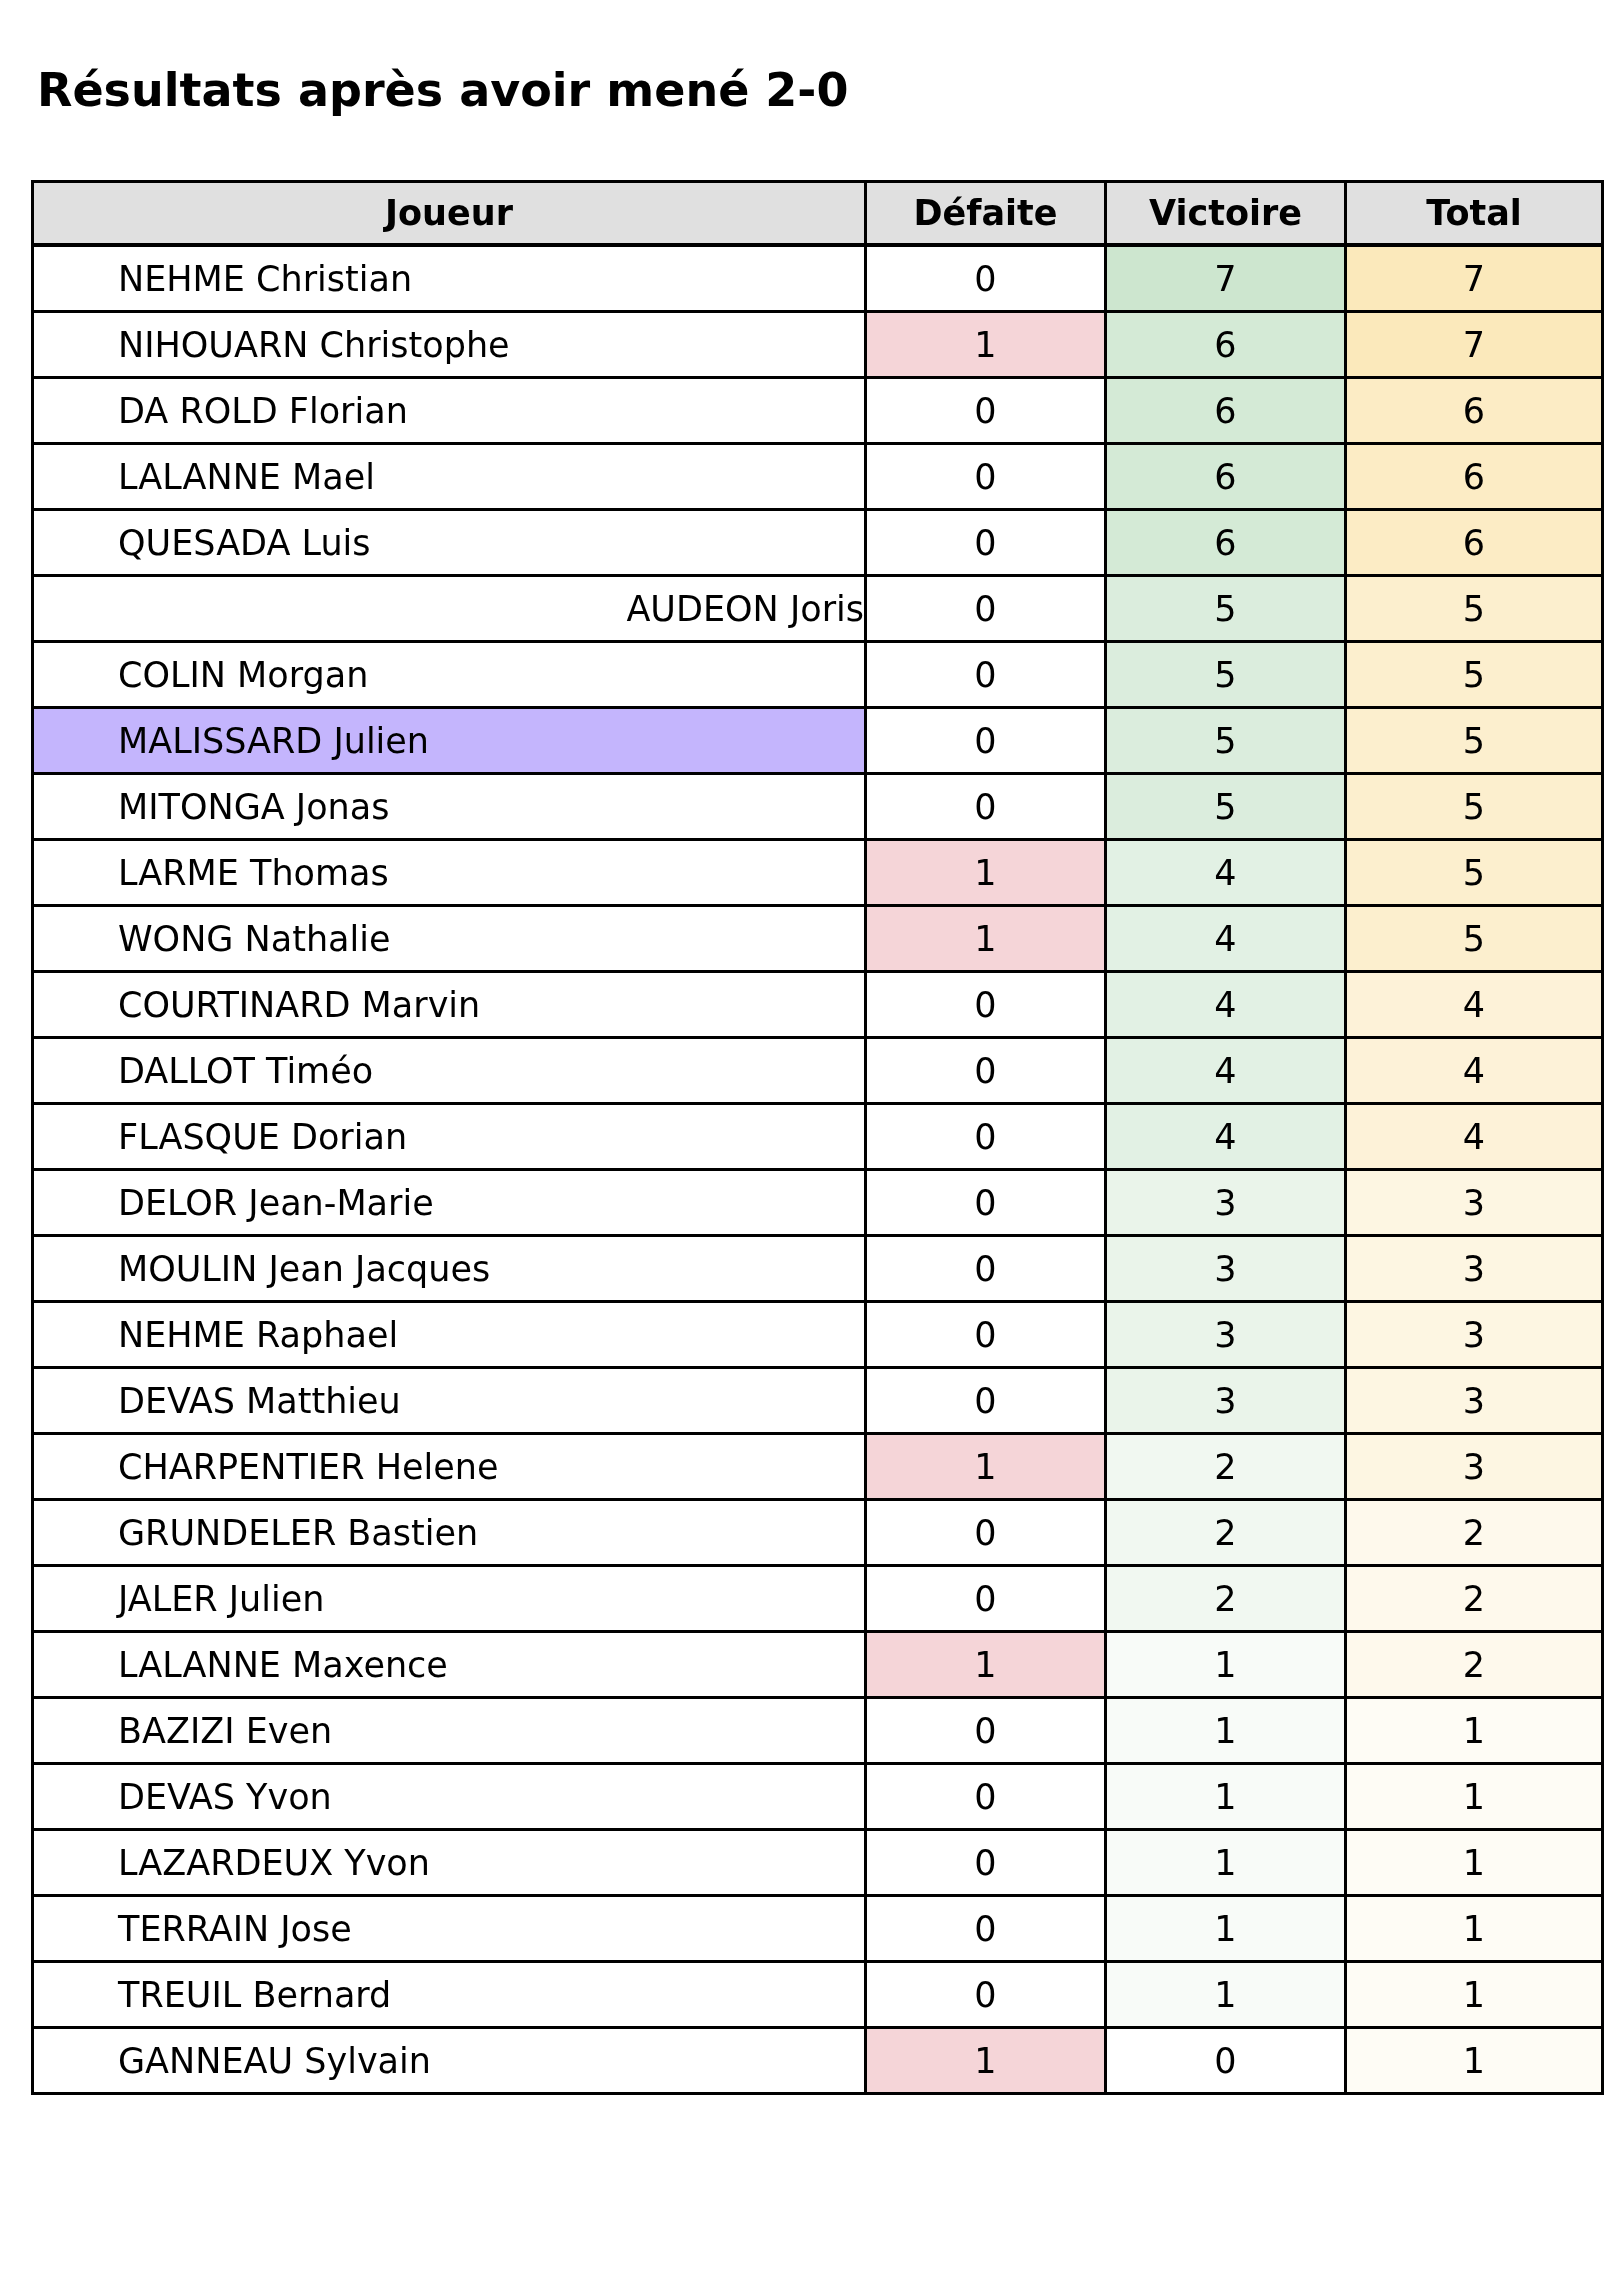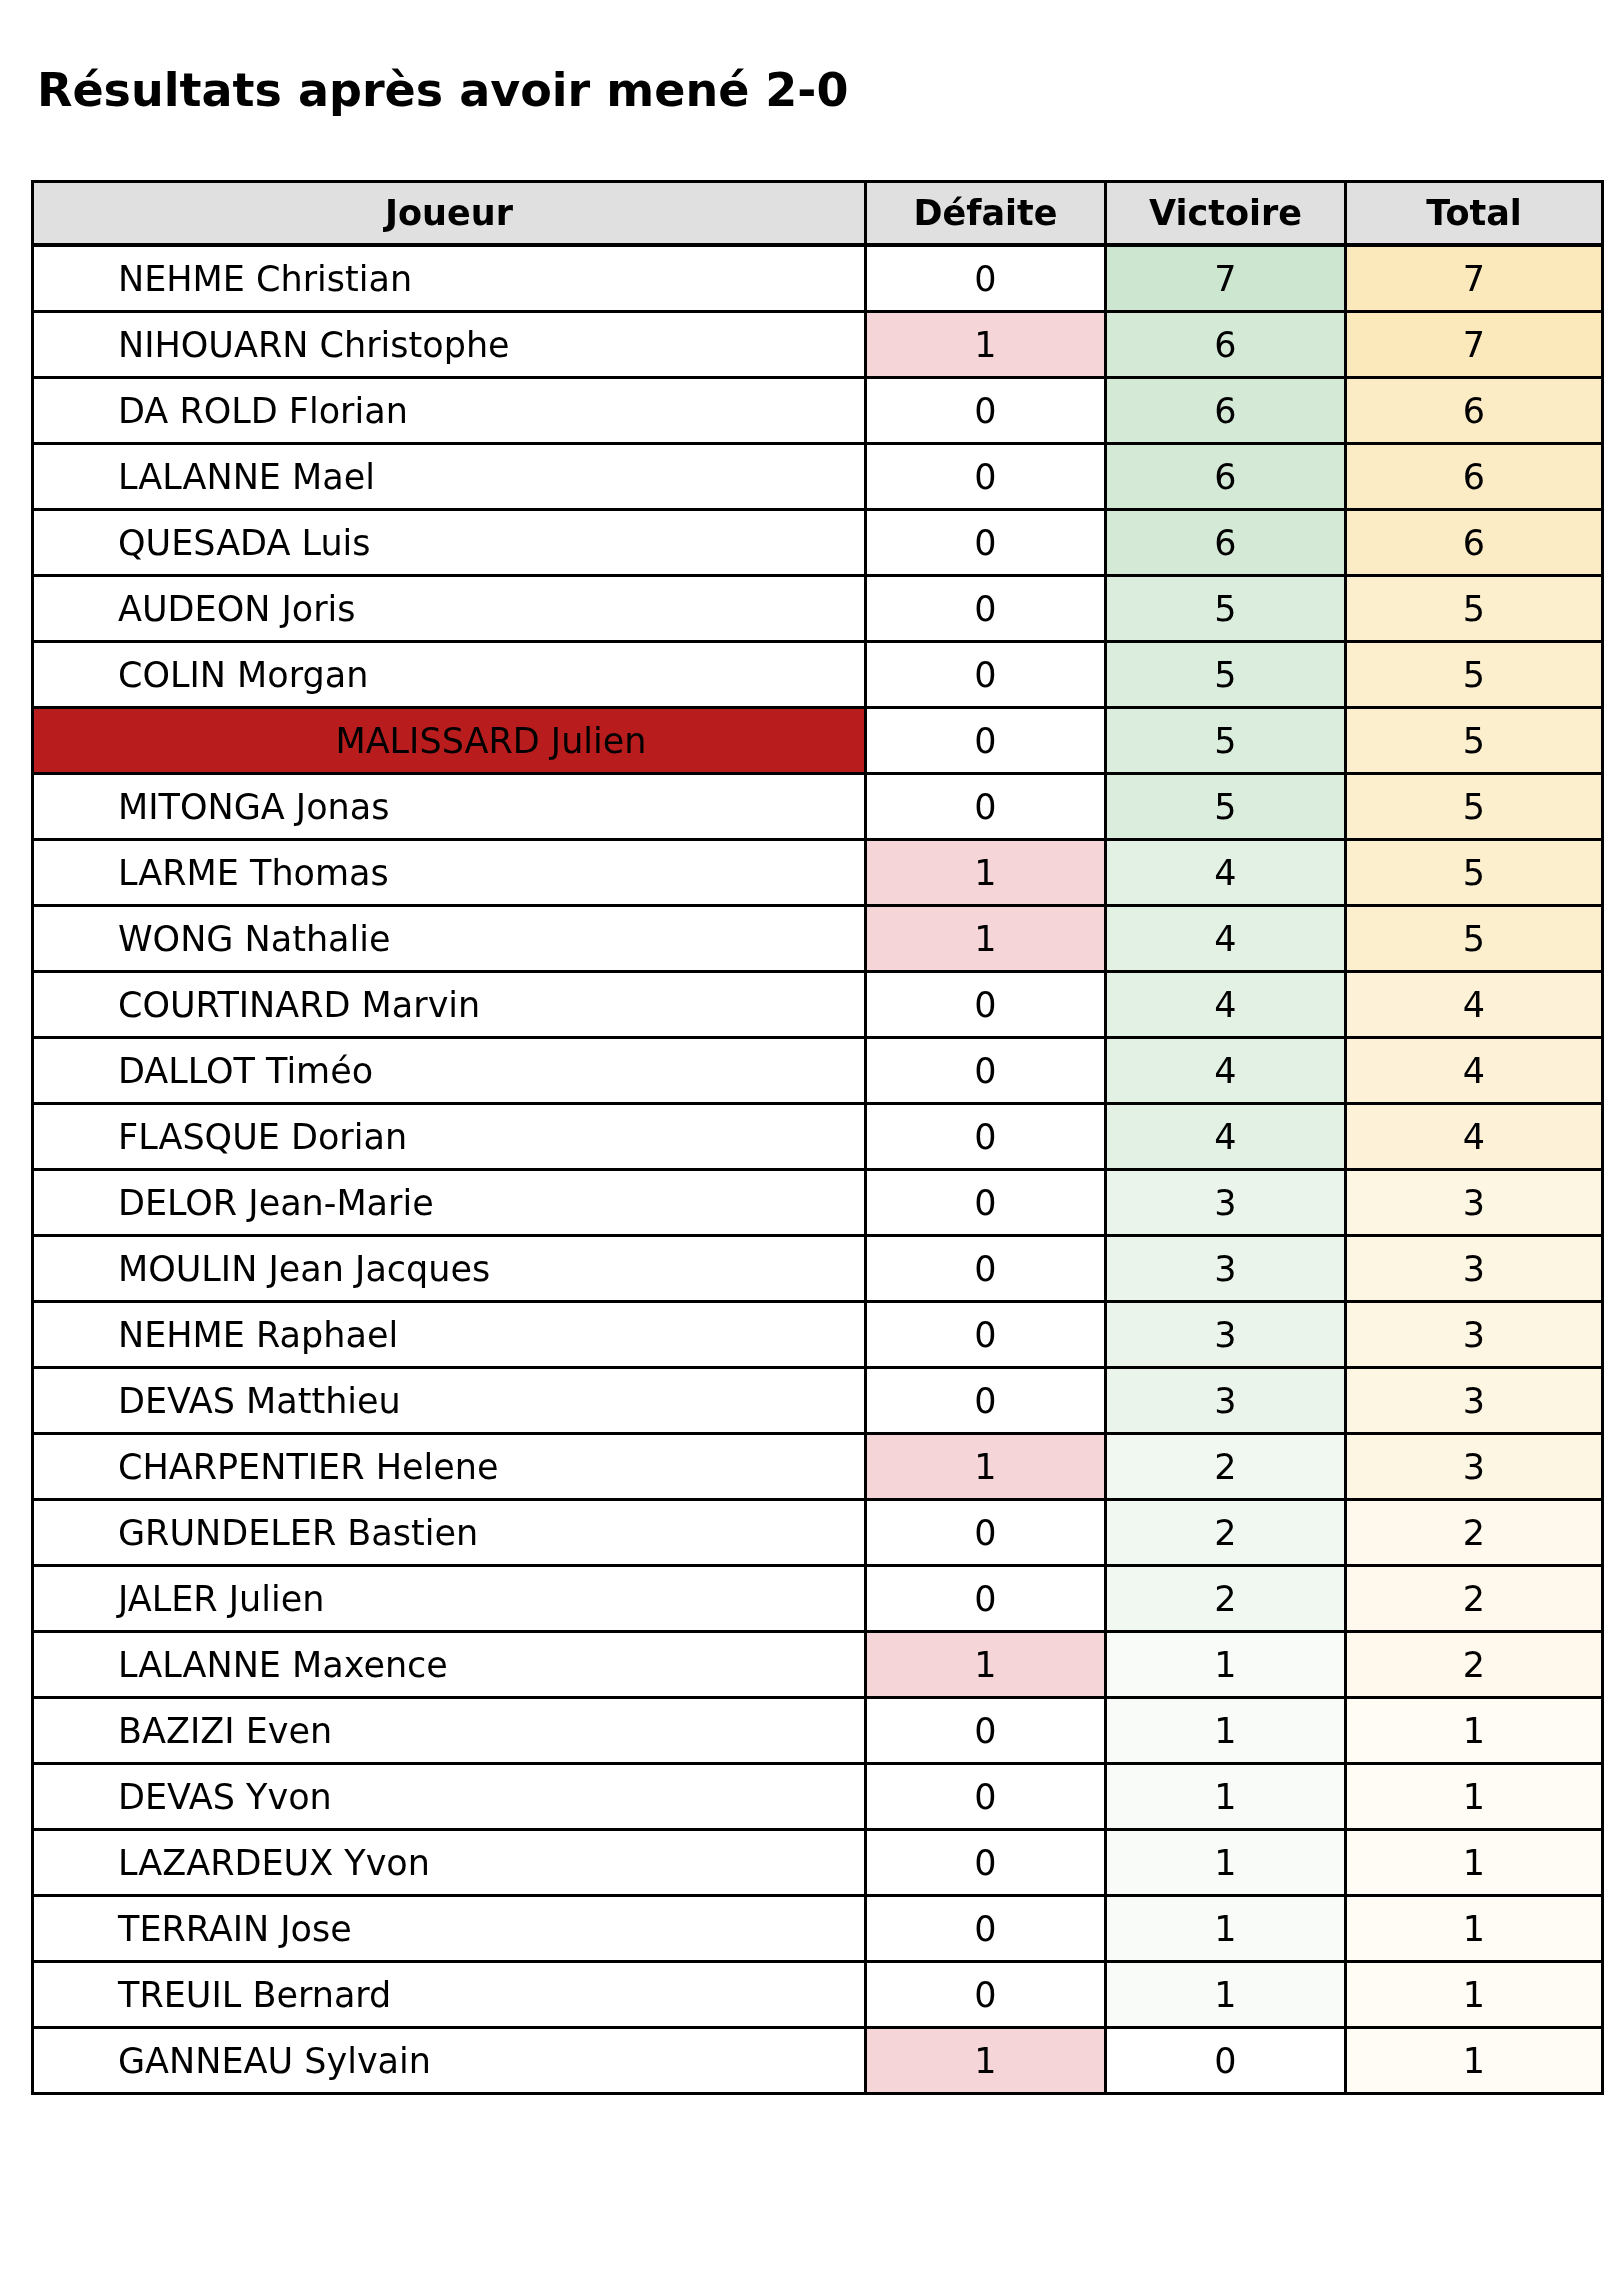--- a/index.html
+++ b/index.html
@@ -100,33 +100,33 @@
           <td class="num-cell" style="background: rgb(212, 234, 214);">6</td>
           <td class="num-cell" style="background: rgb(252, 236, 197);">6</td>
         </tr>
         <tr>
           <td class="name-cell" style="background: rgb(255, 255, 255);">QUESADA Luis</td>
           <td class="num-cell" style="background: rgb(255, 255, 255);">0</td>
           <td class="num-cell" style="background: rgb(212, 234, 214);">6</td>
           <td class="num-cell" style="background: rgb(252, 236, 197);">6</td>
         </tr>
         <tr>
-          <td class="name-cell" style="background: rgb(255, 255, 255);">AUDEON Joris</td>
+          <td class="name-cell" style="background: rgb(255, 255, 255); text-align: right;">AUDEON Joris</td>
           <td class="num-cell" style="background: rgb(255, 255, 255);">0</td>
           <td class="num-cell" style="background: rgb(219, 237, 221);">5</td>
           <td class="num-cell" style="background: rgb(252, 239, 206);">5</td>
         </tr>
         <tr>
           <td class="name-cell" style="background: rgb(255, 255, 255); margin-left: 28px;">COLIN Morgan</td>
           <td class="num-cell" style="background: rgb(255, 255, 255);">0</td>
           <td class="num-cell" style="background: rgb(219, 237, 221);">5</td>
           <td class="num-cell" style="background: rgb(252, 239, 206);">5</td>
         </tr>
         <tr>
-          <td class="name-cell" style="background: #b91c1c; text-align: center;">MALISSARD Julien</td>
+          <td class="name-cell" style="background: #c4b5fd;">MALISSARD Julien</td>
           <td class="num-cell" style="background: rgb(255, 255, 255);">0</td>
           <td class="num-cell" style="background: rgb(219, 237, 221);">5</td>
           <td class="num-cell" style="background: rgb(252, 239, 206);">5</td>
         </tr>
         <tr>
           <td class="name-cell" style="background: rgb(255, 255, 255);">MITONGA Jonas</td>
           <td class="num-cell" style="background: rgb(255, 255, 255);">0</td>
           <td class="num-cell" style="background: rgb(219, 237, 221);">5</td>
           <td class="num-cell" style="background: rgb(252, 239, 206);">5</td>
         </tr>

